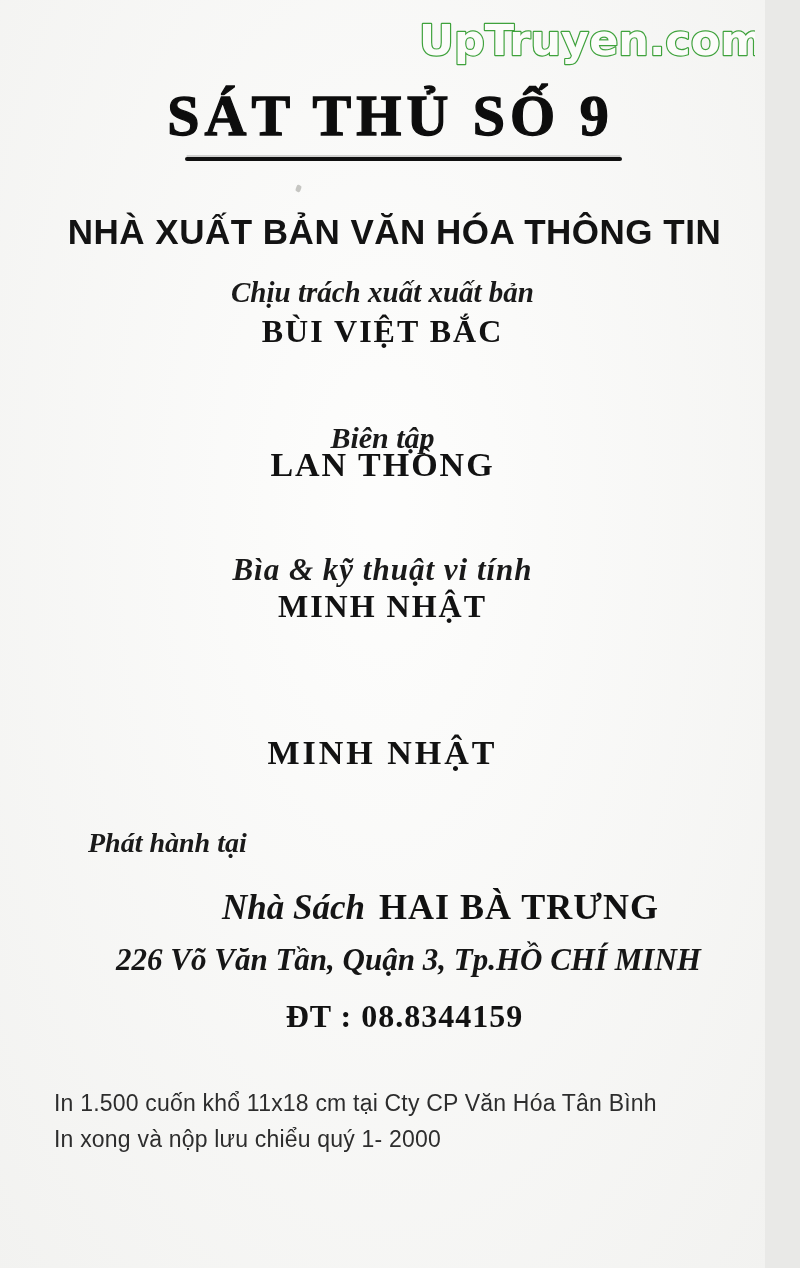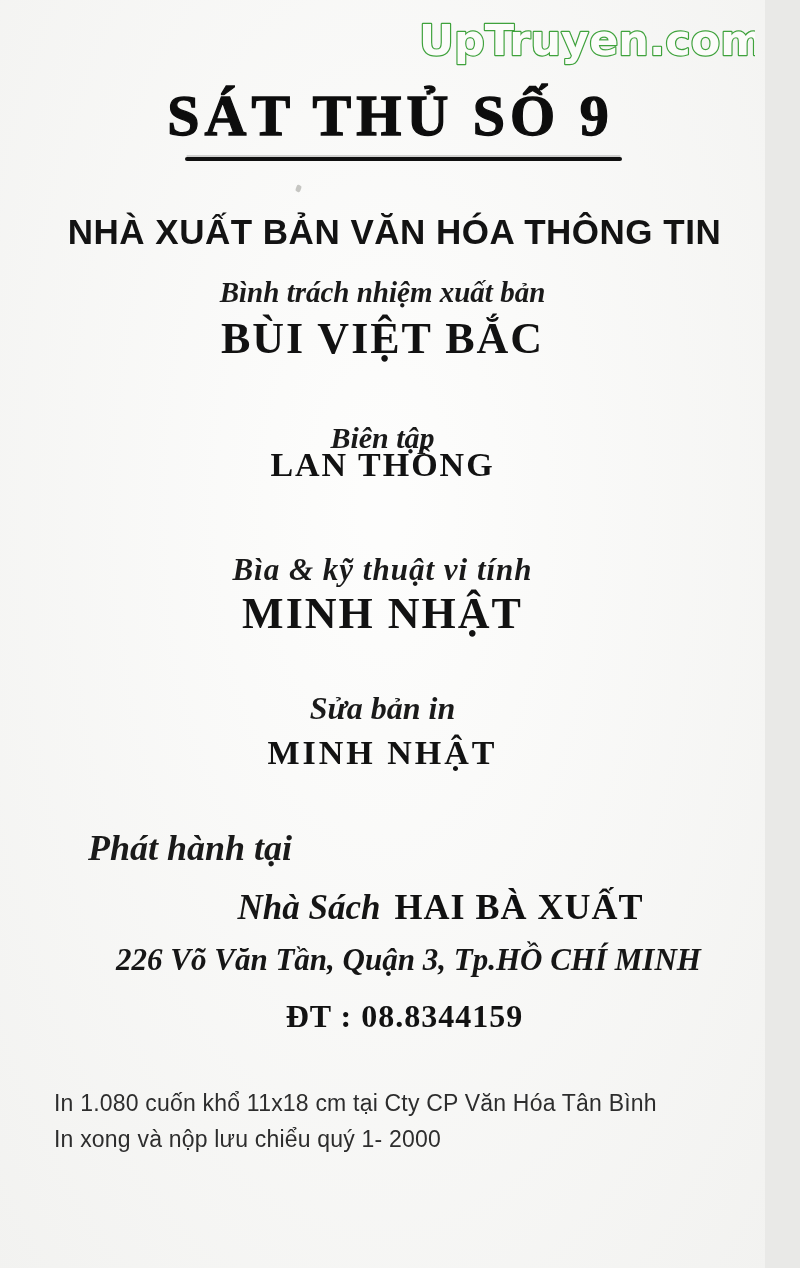--- a/index.html
+++ b/index.html
@@ -35,34 +35,34 @@
   .publisher{
     top:212px;transform:translateX(12px);
     font-family:"Liberation Sans","DejaVu Sans",sans-serif;
     font-weight:bold;font-size:35px;letter-spacing:0.5px;color:#131313;
   }
 
   .role{
     font-style:italic;font-weight:bold;font-size:30px;color:#1a1a1a;
   }
   .cname{
-    font-weight:bold;font-size:44px;letter-spacing:2px;color:#121212;
+    font-weight:bold;font-size:32px;letter-spacing:2px;color:#121212;
   }
   .role-0{top:276px;font-size:29px;}
   .name-0{top:313px;}
   .role-1{top:411px;margin-top:10px;}
   .name-1{top:446px;font-size:34px;}
   .role-2{top:552px;font-size:31px;letter-spacing:1px;}
   .name-2{top:588px;}
   .role-3{top:690px;font-size:32px;}
   .name-3{top:734px;font-size:34px;letter-spacing:3px;}
 
   .distribution-label{
     top:827px;left:88px;
-    font-style:italic;font-weight:bold;font-size:36px;color:#1a1a1a;
+    font-style:italic;font-weight:bold;font-size:28px;color:#1a1a1a;
   }
   .store-line{top:886px;transform:translateX(58px);}
   .store-prefix{
     font-style:italic;font-weight:bold;font-size:35px;color:#151515;margin-right:14px;text-align:center;
   }
   .store-name{
     font-weight:bold;font-size:36px;letter-spacing:1px;color:#111;
   }
   .address{
     top:942px;transform:translateX(26px);
@@ -93,42 +93,41 @@
     <svg width="340" height="62">
       <text x="4" y="47" font-family="DejaVu Sans, sans-serif" font-weight="bold" font-size="43" fill="#fcfcfa" stroke-width="2.4" paint-order="stroke" stroke-linejoin="round" stroke="#3fa23c">UpTruyen.com</text>
     </svg>
   </div>
 
   <h1 class="abs center title">SÁT THỦ SỐ 9</h1>
   <div class="abs title-rule"></div>
 
   <div class="abs center publisher">NHÀ XUẤT BẢN VĂN HÓA THÔNG TIN</div>
 
-  <div class="abs center role role-0">Bình trách nhiệm xuất bản</div>
+  <div class="abs center role role-0">Chịu trách xuất xuất bản</div>
   <div class="abs center cname name-0">BÙI VIỆT BẮC</div>
 
   <div class="abs center role role-1">Biên tập</div>
   <div class="abs center cname name-1">LAN THÔNG</div>
 
   <div class="abs center role role-2">Bìa &amp; kỹ thuật vi tính</div>
   <div class="abs center cname name-2">MINH NHẬT</div>
 
-  <div class="abs center role role-3">Sửa bản in</div>
   <div class="abs center cname name-3">MINH NHẬT</div>
 
   <div class="abs distribution-label">Phát hành tại</div>
 
   <div class="abs center store-line">
-    <span class="store-prefix">Nhà Sách</span><span class="store-name">HAI BÀ XUẤT</span>
+    <span class="store-prefix">Nhà Sách</span><span class="store-name">HAI BÀ TRƯNG</span>
   </div>
 
   <div class="abs center address">226 Võ Văn Tần, Quận 3, Tp.HỒ CHÍ MINH</div>
   <div class="abs center phone">ĐT : 08.8344159</div>
 
   <div class="abs print-info">
-    <div>In 1.080 cuốn khổ 11x18 cm tại Cty CP Văn Hóa Tân Bình</div>
+    <div>In 1.500 cuốn khổ 11x18 cm tại Cty CP Văn Hóa Tân Bình</div>
     <div>In xong và nộp lưu chiểu quý 1- 2000</div>
   </div>
 
   <div class="abs speck speck-1"></div>
   <div class="abs speck speck-2"></div>
 
 </div>
 
 </body></html>

